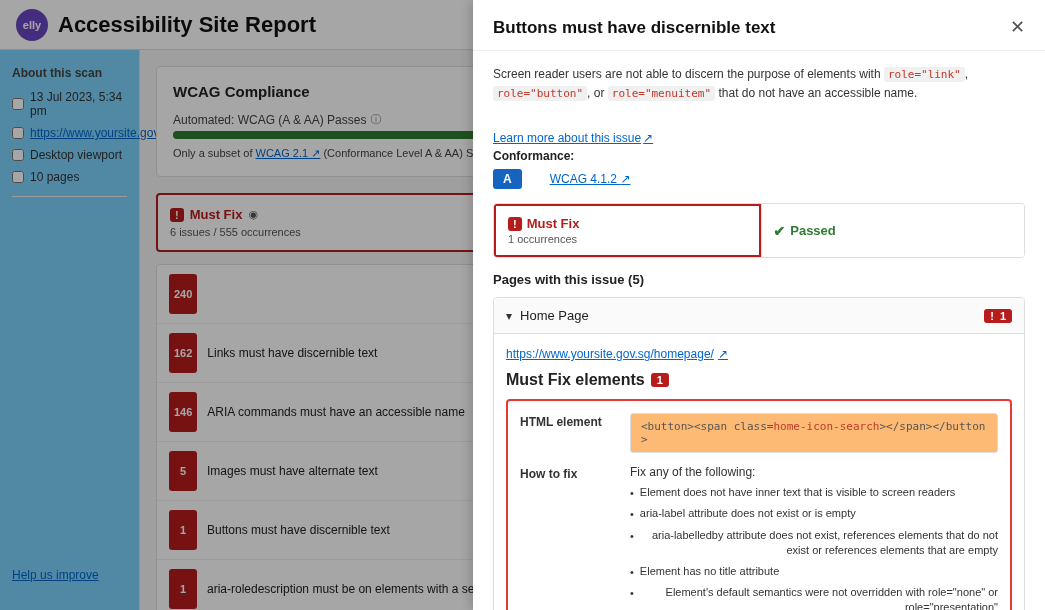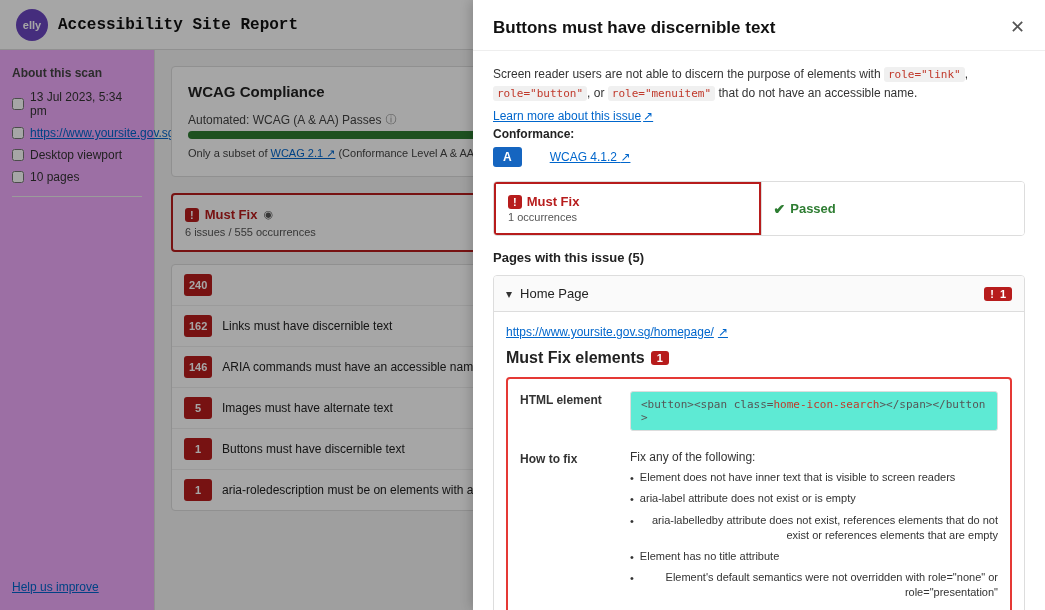--- a/index.html
+++ b/index.html
@@ -1,27 +1,27 @@
 <!DOCTYPE html>
 <html><head>
   <meta charset="utf-8">
   <style>
     * { box-sizing: border-box; margin: 0; padding: 0; }
     body { font-family: -apple-system, BlinkMacSystemFont, 'Segoe UI', sans-serif; font-size: 13px; background: #f5f5f5; color: #222; width: 1045px; height: 610px; overflow: hidden; display: flex; flex-direction: column; }
 
     
     .header { background: #fff; padding: 8px 16px; display: flex; align-items: center; gap: 10px; border-bottom: 1px solid #ddd; height: 50px; }
     .logo { width: 32px; height: 32px; background: #6b46c1; border-radius: 50%; display: flex; align-items: center; justify-content: center; color: #fff; font-weight: bold; font-size: 11px; flex-shrink: 0; }
-    .header-title { font-size: 16px; font-weight: 600; color: #111; font-family: Liberation Mono, monospace; }
+    .header-title { font-size: 22px; font-weight: 600; color: #111; }
 
     
     .main-layout { display: flex; flex: 1; overflow: hidden; }
 
     
-    .sidebar { width: 155px; background: #f0abfc; border-right: 1px solid #ddd; padding: 16px 12px; flex-shrink: 0; }
+    .sidebar { width: 140px; background: #7dd3fc; border-right: 1px solid #ddd; padding: 16px 12px; flex-shrink: 0; }
     .sidebar-section-title { font-size: 12px; font-weight: 600; color: #444; margin-bottom: 10px; }
     .sidebar-item { font-size: 12px; color: #333; margin-bottom: 8px; display: flex; align-items: center; gap: 6px; }
     .sidebar-item input[type=checkbox] { width: 12px; height: 12px; }
     .sidebar-link { color: #0066cc; text-decoration: underline; font-size: 12px; }
     .sidebar-divider { border: none; border-top: 1px solid #eee; margin: 12px 0; }
     .help-link { color: #0066cc; text-decoration: underline; font-size: 12px; position: absolute; bottom: 16px; left: 12px; }
 
     
     .content { flex: 1; padding: 16px; overflow-y: auto; position: relative; }
 
@@ -41,33 +41,33 @@
     .card-header-row { display: flex; align-items: center; gap: 6px; margin-bottom: 4px; }
     .badge-red { background: #b71c1c; color: #fff; border-radius: 3px; padding: 1px 5px; font-size: 11px; font-weight: 700; }
     .card-title-red { color: #b71c1c; font-weight: 600; font-size: 13px; }
     .card-subtitle { font-size: 11px; color: #555; margin-top: 2px; }
     .verify-icon { color: #555; font-size: 11px; }
 
     
     .issue-list { background: #fff; border: 1px solid #ddd; border-radius: 4px; }
     .issue-row { display: flex; align-items: center; gap: 10px; padding: 9px 12px; border-bottom: 1px solid #eee; }
     .issue-row:last-child { border-bottom: none; }
-    .issue-count-badge { background: #b71c1c; color: #fff; border-radius: 3px; padding: 5px 5px; font-size: 11px; font-weight: 700; min-width: 28px; text-align: center; }
+    .issue-count-badge { background: #b71c1c; color: #fff; border-radius: 3px; padding: 14px 5px; font-size: 11px; font-weight: 700; min-width: 28px; text-align: center; }
     .issue-label { font-size: 12px; color: #222; }
 
     
     .overlay-backdrop { position: fixed; top: 0; left: 0; width: 1045px; height: 610px; background: rgba(0,0,0,0.35); z-index: 100; }
 
     
     .modal-panel { position: fixed; top: 0; right: 0; width: 572px; height: 610px; background: #fff; z-index: 200; display: flex; flex-direction: column; overflow: hidden; box-shadow: -2px 0 12px rgba(0,0,0,0.2); }
     .modal-header { padding: 18px 20px 12px 20px; border-bottom: 1px solid #eee; display: flex; justify-content: space-between; align-items: flex-start; }
     .modal-title { font-size: 17px; font-weight: 700; color: #111; flex: 1; padding-right: 16px; }
     .close-btn { background: none; border: none; font-size: 18px; cursor: pointer; color: #555; padding: 0; line-height: 1; }
     .modal-body { flex: 1; overflow-y: auto; padding: 14px 20px; }
-    .modal-desc { font-size: 12px; color: #333; margin-bottom: 6px; line-height: 1.5; }
+    .modal-desc { font-size: 12px; color: #333; margin-bottom: 28px; line-height: 1.5; }
     .modal-desc code { background: #f0f0f0; padding: 1px 4px; border-radius: 3px; font-family: monospace; font-size: 11px; color: #c0392b; }
     .learn-link { color: #0066cc; text-decoration: underline; font-size: 12px; display: inline-flex; align-items: center; gap: 2px; margin-bottom: 4px; }
     .conformance-label { font-weight: 600; font-size: 12px; margin-bottom: 6px; }
     .conformance-badge { display: inline-flex; align-items: center; gap: 6px; background: #1565c0; color: #fff; border-radius: 3px; padding: 3px 10px; font-size: 12px; font-weight: 600; }
     .conformance-link { color: #aed6f1; text-decoration: underline; font-size: 12px; margin-left: 20px; }
 
     
     .selector-row { display: flex; gap: 0; margin: 14px 0; border: 1px solid #ddd; border-radius: 4px; overflow: hidden; }
     .selector-btn { flex: 1; padding: 10px 12px; background: #fff; border: none; cursor: pointer; text-align: left; }
     .selector-btn.active { border: 2px solid #b71c1c; background: #fff; }
@@ -84,25 +84,25 @@
     .chevron-icon { color: #333; font-size: 12px; }
     .page-badge { background: #b71c1c; color: #fff; border-radius: 3px; padding: 1px 6px; font-size: 11px; font-weight: 700; }
     .page-accordion-body { padding: 12px; }
     .page-url-link { color: #0066cc; text-decoration: underline; font-size: 12px; display: inline-flex; align-items: center; gap: 4px; margin-bottom: 10px; }
     .must-fix-elements-row { display: flex; align-items: center; gap: 6px; margin-bottom: 10px; }
     .must-fix-elements-label { font-weight: 600; font-size: 16px; }
     .elements-badge { background: #b71c1c; color: #fff; border-radius: 3px; padding: 1px 6px; font-size: 11px; font-weight: 700; }
 
     
     .detail-card { border: 2px solid #e53935; border-radius: 4px; padding: 12px; }
-    .detail-row { display: flex; gap: 0; margin-bottom: 19px; }
+    .detail-row { display: flex; gap: 0; margin-bottom: 12px; }
     .detail-row:last-child { margin-bottom: 0; }
     .detail-key { font-size: 12px; font-weight: 600; color: #333; width: 110px; flex-shrink: 0; padding-top: 2px; }
     .detail-value { flex: 1; font-size: 12px; color: #333; }
-    .html-element-box { background: #5eead4; border: 1px solid #ddd; border-radius: 3px; padding: 6px 10px; font-family: monospace; font-size: 11px; color: #222; word-break: break-all; }
+    .html-element-box { background: #fdba74; border: 1px solid #ddd; border-radius: 3px; padding: 6px 10px; font-family: monospace; font-size: 11px; color: #222; word-break: break-all; }
     .html-element-box .tag { color: #555; }
     .html-element-box .cls { color: #c0392b; }
     .how-to-fix-list { padding-left: 0; list-style: none; text-align: right; }
     .how-to-fix-list li { display: flex; align-items: flex-start; gap: 6px; margin-bottom: 5px; font-size: 11px; color: #333; line-height: 1.4; }
     .how-to-fix-list li::before { content: '•'; flex-shrink: 0; margin-top: 1px; }
     .how-to-fix-intro { font-size: 12px; color: #333; margin-bottom: 6px; }
   </style>
 </head>
 <body>
 
@@ -127,21 +127,21 @@
     </div>
     <div class="sidebar-item">
       <input type="checkbox" style="">
       <span>Desktop viewport</span>
     </div>
     <div class="sidebar-item">
       <input type="checkbox" style="">
       <span>10 pages</span>
     </div>
     <hr class="sidebar-divider">
-    <a class="help-link" href="#" style="position:absolute; bottom:16px; left:12px;">Help us improve</a>
+    <a class="help-link" href="#" style="position:absolute; bottom:28px; left:12px;">Help us improve</a>
   </div>
 
   <div class="content">
 
     <div class="wcag-card">
       <h2>WCAG Compliance</h2>
       <div class="progress-label">
         <span>Automated: WCAG (A &amp; AA) Passes</span>
         <span style="color:#888; font-size:11px;">ⓘ</span>
       </div>

